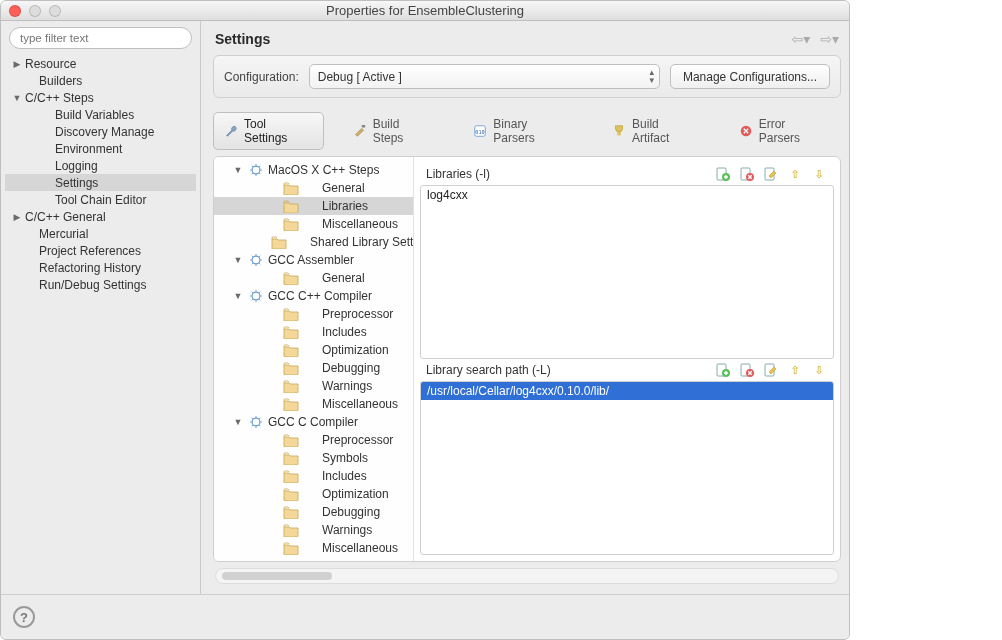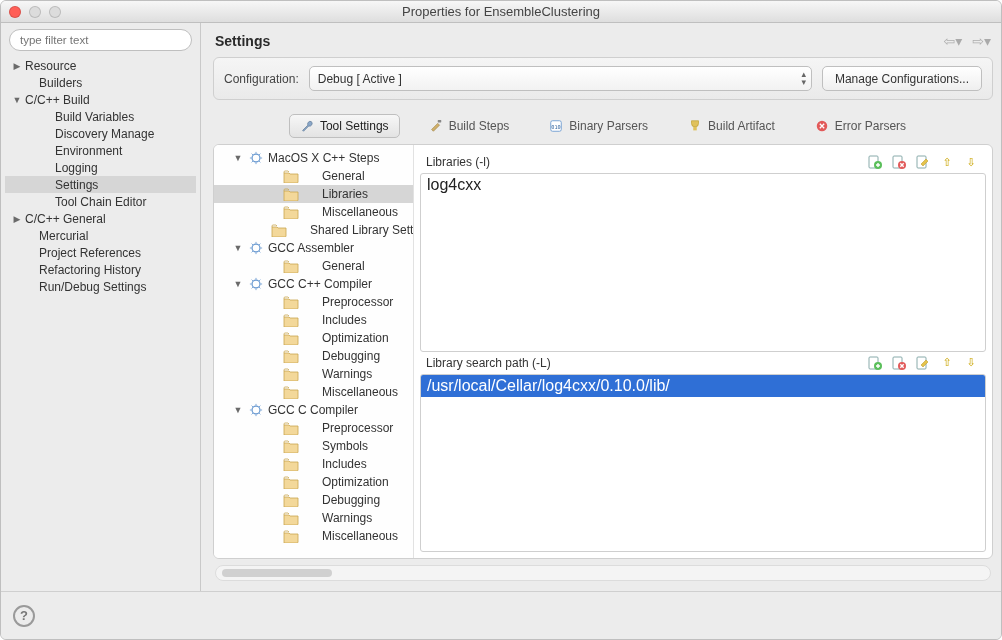--- a/index.html
+++ b/index.html
@@ -1,17 +1,17 @@
 <!DOCTYPE html>
 <html><head>
 <meta charset="utf-8">
 <style>
   * { box-sizing: border-box; margin: 0; padding: 0; }
   html, body { width: 1002px; height: 640px; overflow: hidden; font-family: "Lucida Grande", "Helvetica Neue", Arial, sans-serif; font-size: 12px; color: #333; }
-  .window { width: 1002px; height: 640px; background: #ececec; display: flex; flex-direction: column; border: 1px solid #bfbfbf; border-radius: 6px; overflow: hidden; }
+  .window { width: 850px; height: 640px; background: #ececec; display: flex; flex-direction: column; border: 1px solid #bfbfbf; border-radius: 6px; overflow: hidden; }
   .titlebar { height: 22px; background: linear-gradient(#f7f7f7, #dedede); border-bottom: 1px solid #bfbfbf; display: flex; align-items: center; padding: 0 8px; position: relative; }
   .traffic-lights { display: flex; gap: 8px; position:absolute; left:8px; }
   .tl { width: 12px; height: 12px; border-radius: 50%; box-shadow: inset 0 0 0 1px rgba(0,0,0,.15); }
   .tl.red { background: #ff5f57; }
   .tl.grey { background: #dcdcdc; }
   .titlebar-title { width: 100%; text-align: center; font-size: 13px; color: #444; }
   .body { flex: 1; display: flex; }
   .sidebar { width: 200px; border-right: 1px solid #c9c9c9; display: flex; flex-direction: column; padding: 6px 4px 4px 4px; background: #ececec; }
   .filter-input { margin: 0 4px 6px 4px; }
   .filter-input input { width: 100%; height: 22px; border: 1px solid #bfbfbf; border-radius: 11px; padding: 0 10px; font-size: 11.5px; color: #999; background: #fff; outline:none; }
@@ -27,21 +27,21 @@
   .main-header { display:flex; align-items:center; justify-content:space-between; padding: 2px 2px 8px 2px; }
   .main-header h1 { font-size: 14px; font-weight: bold; color: #2a2a2a; }
   .nav-icons { display:flex; gap:10px; opacity:.35; font-size:14px; }
   .config-row { background: linear-gradient(#f5f5f5,#eaeaea); border:1px solid #cfcfcf; border-radius:6px; padding: 8px 10px; display:flex; align-items:center; gap:10px; }
   .config-row .lbl { font-size:12px; color:#444; }
   .combo { flex:1; position:relative; }
   .combo-box { height: 25px; border:1px solid #bfbfbf; border-radius:5px; background: linear-gradient(#fff,#f2f2f2); display:flex; align-items:center; padding:0 22px 0 8px; font-size:12px; }
   .combo-box .arrows { position:absolute; right:6px; top:4px; font-size:9px; line-height:8px; color:#666; display:flex; flex-direction:column; gap:0; }
   .btn { height:25px; border:1px solid #bfbfbf; border-radius:5px; background: linear-gradient(#fff,#efefef); padding:0 12px; font-size:12px; color:#333; cursor:pointer; display:inline-flex; align-items:center; }
   .tabs-row { display:flex; justify-content:center; gap:18px; margin-top:14px; margin-bottom:6px; }
-  .tab { display:flex; align-items:flex-end; gap:6px; padding:4px 10px; border:1px solid transparent; border-radius:5px; font-size:12px; color:#555; cursor:pointer; }
+  .tab { display:flex; align-items:center; gap:6px; padding:4px 10px; border:1px solid transparent; border-radius:5px; font-size:12px; color:#555; cursor:pointer; }
   .tab.active { background: linear-gradient(#f7f7f7,#e3e3e3); border-color:#bfbfbf; color:#222; }
   .wrench { width:14px; height:14px; }
   .settings-panel { flex:1; display:flex; gap:0; border:1px solid #cfcfcf; border-radius:6px; background:#fff; overflow:hidden; min-height:0; }
   .left-tree { width: 200px; border-right:1px solid #e2e2e2; overflow:auto; padding:4px 0; background:#fefefe; }
   .lt-item { display:flex; align-items:center; height:18px; padding:0 4px; gap:4px; white-space:nowrap; }
   .lt-item.selected { background:#d6d6d6; }
   .lt-item .caret { width:12px; font-size:9px; color:#6a6a6a; display:inline-flex; justify-content:center; }
   .lt-item .caret.hidden { visibility:hidden; }
   .lt-item .ic { width:16px; height:14px; display:inline-flex; align-items:center; justify-content:center; }
   .lt-indent1 { padding-left:18px; }
@@ -52,21 +52,21 @@
   .panel-paths { flex:1; min-height:0; }
   .panel-header { display:flex; align-items:center; justify-content:space-between; padding:2px 6px; }
   .panel-header .title { font-size:12px; color:#333; }
   .panel-header .tools { display:flex; gap:6px; }
   .mini-btn { width:18px; height:18px; border:1px solid #d7d7d7; border-radius:3px; background:#fafafa; font-size:11px; display:inline-flex; align-items:center; justify-content:center; color:#666; cursor:pointer; }
   .mini-btn.green { color:#3a8a3a; border:none; background:none; }
   .mini-btn.red { color:#c33; border:none; background:none; }
   .mini-btn.yellow { color:#c9a400; border:none; background:none; }
   .mini-btn.arrow { color:#c9a400; border:none; background:none; }
   .listbox { flex:1; border:1px solid #cfcfcf; border-radius:3px; background:#fff; overflow:auto; }
-  .list-row { padding:2px 6px; font-size:16px; color:#222; }
+  .list-row { padding:2px 6px; font-size:12px; color:#222; }
   .list-row.selected { background:#2f6fd6; color:#fff; }
   .hscroll-area { height:16px; margin:6px 2px 2px 2px; border:1px solid #dcdcdc; border-radius:8px; background:#f4f4f4; display:flex; align-items:center; padding:0 6px; }
   .hscroll-thumb { height:8px; width:110px; background:#d0d0d0; border-radius:4px; }
   .footer { height:48px; display:flex; align-items:center; justify-content:space-between; padding:0 12px; border-top:1px solid #cfcfcf; background:#ececec; }
   .footer .help { width:22px; height:22px; border:2px solid #9a9a9a; border-radius:50%; color:#777; display:inline-flex; align-items:center; justify-content:center; font-weight:bold; font-size:13px; cursor:pointer; }
   .footer .buttons { display:flex; gap:12px; }
   .btn.primary { background: linear-gradient(#b8d6ff,#89bbff); border-color:#5a90d6; color:#123; min-width:80px; justify-content:center; }
   .btn.secondary { min-width:80px; justify-content:center; }
   svg.tool { width:14px; height:14px; }
   svg.folder { width:16px; height:13px; }
@@ -95,21 +95,21 @@
           <div class="tree-item">
             <span class="caret">▶</span>
             <span class="label">Resource</span>
           </div>
           <div class="tree-item indent1">
             <span class="caret hidden"></span>
             <span class="label">Builders</span>
           </div>
           <div class="tree-item">
             <span class="caret">▼</span>
-            <span class="label">C/C++ Build</span>
+            <span class="label">C/C++ Steps</span>
           </div>
           <div class="tree-item indent2">
             <span class="caret hidden"></span>
             <span class="label">Build Variables</span>
           </div>
           <div class="tree-item indent2">
             <span class="caret hidden"></span>
             <span class="label">Discovery Manage</span>
           </div>
           <div class="tree-item indent2">

